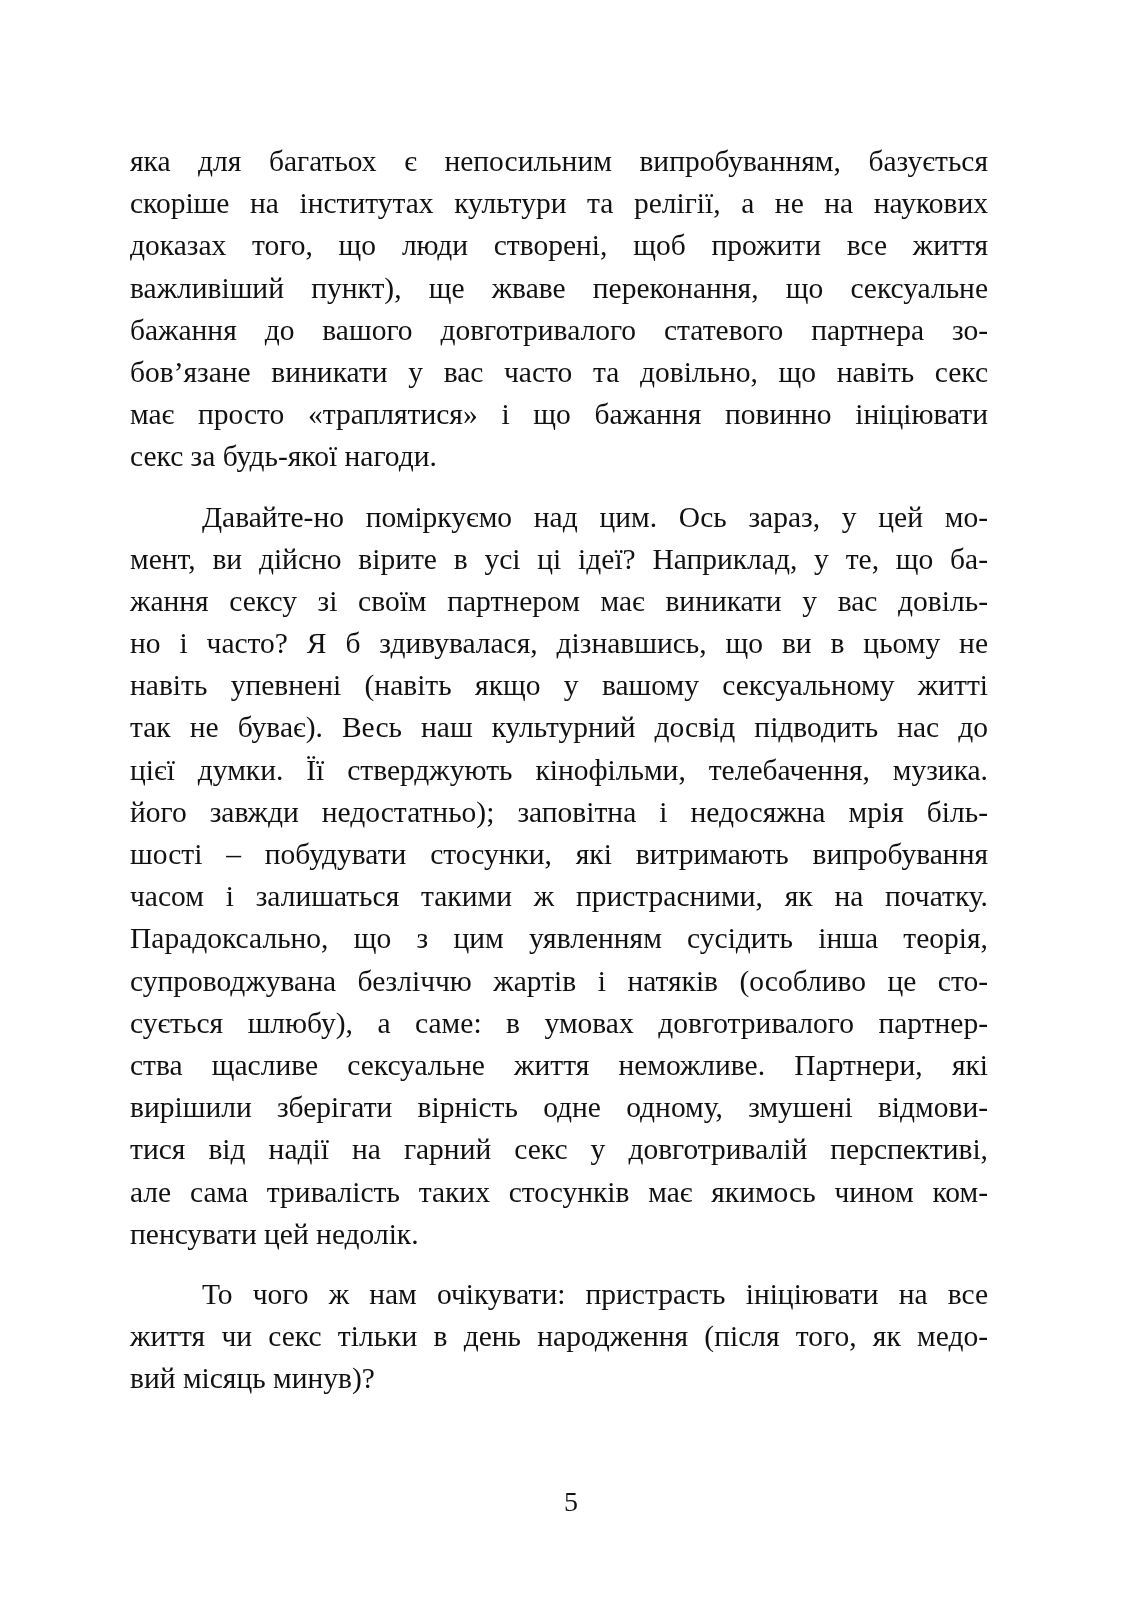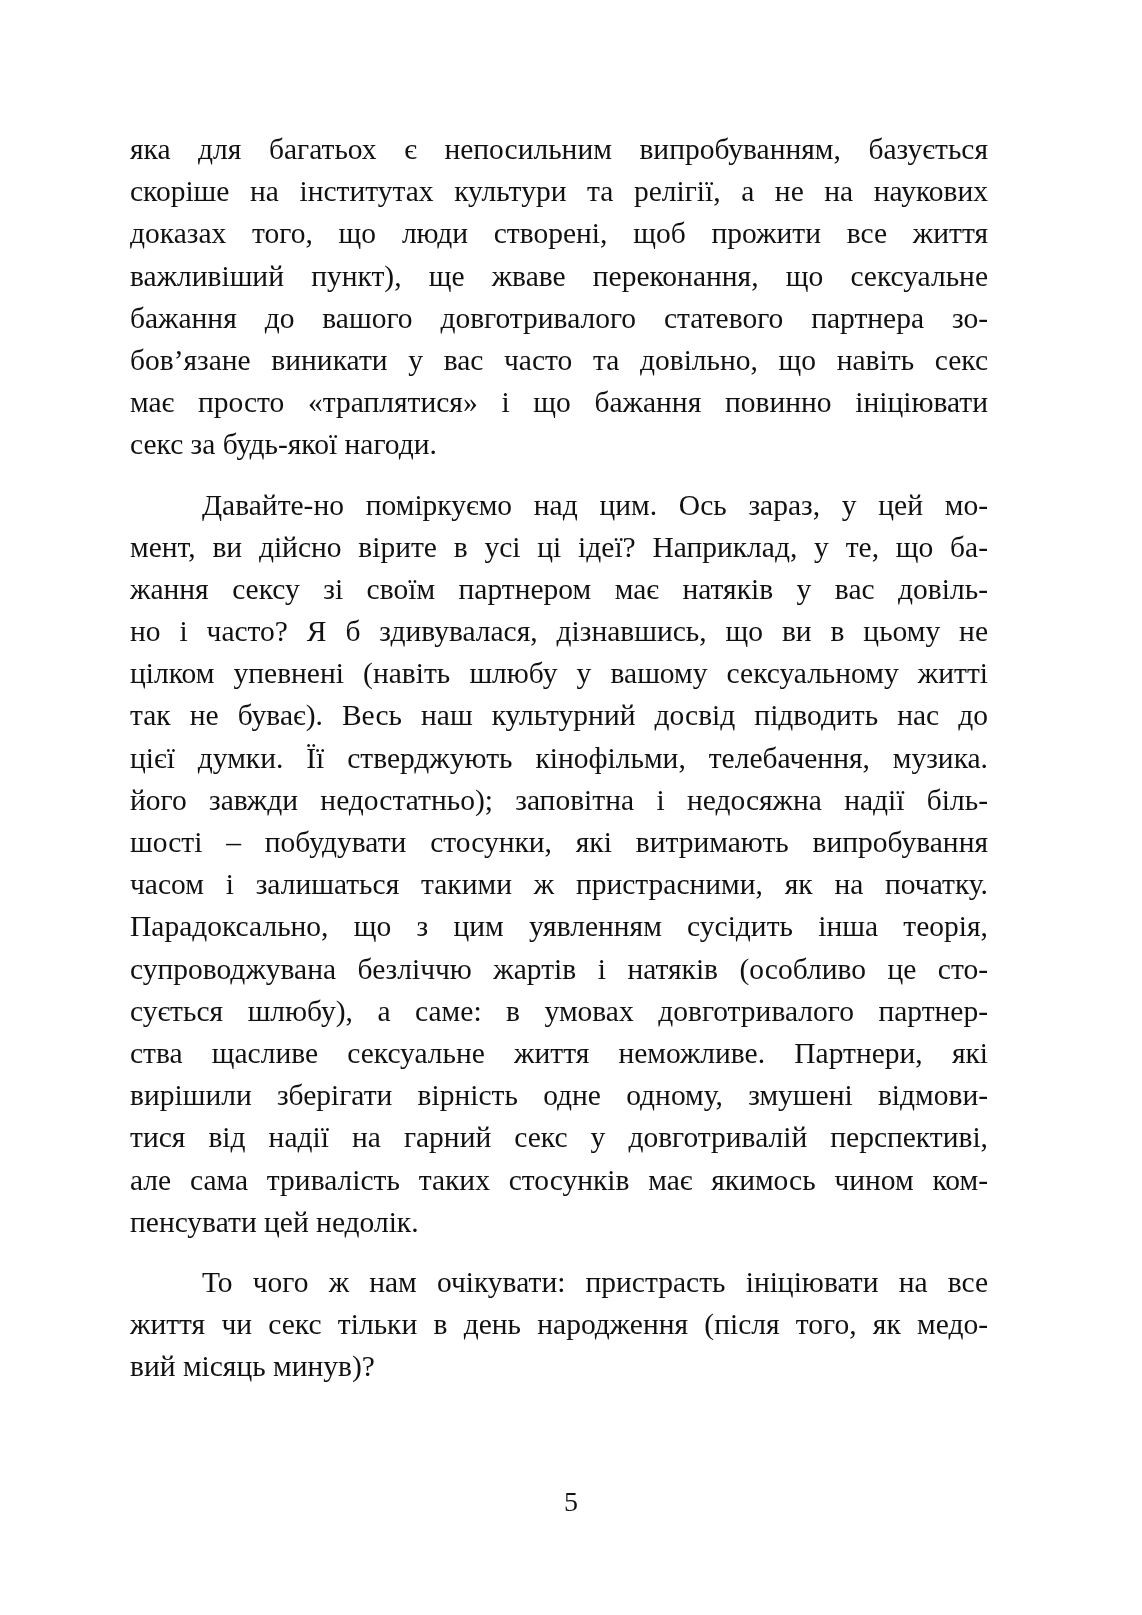--- a/index.html
+++ b/index.html
@@ -38,20 +38,21 @@
     width: 858px;
   }
   .line.last {
     text-align: right;
     text-align-last: left;
   }
   .line > span.stretch {
     display: inline-block;
     width: 100%;
     white-space: normal;
+    margin-top: 12px;
   }
   .para-gap {
     display: block;
     height: 18px;
   }
   .folio {
     position: absolute;
     left: 0;
     top: 1486px;
     width: 1142px;
@@ -74,26 +75,26 @@
         <span class="line"><span class="stretch">важливіший пункт), ще жваве переконання, що сексуальне</span></span>
         <span class="line"><span class="stretch">бажання до вашого довготривалого статевого партнера зо-</span></span>
         <span class="line"><span class="stretch">бов’язане виникати у вас часто та довільно, що навіть секс</span></span>
         <span class="line"><span class="stretch">має просто «траплятися» і що бажання повинно ініціювати</span></span>
         <span class="line last"><span class="stretch">секс за будь-якої нагоди.</span></span>
       </div>
       <span class="para-gap"></span>
       <div>
         <span class="line"><span class="stretch" style="text-indent: 72px;">Давайте-но поміркуємо над цим. Ось зараз, у цей мо-</span></span>
         <span class="line"><span class="stretch">мент, ви дійсно вірите в усі ці ідеї? Наприклад, у те, що ба-</span></span>
-        <span class="line"><span class="stretch">жання сексу зі своїм партнером має натяків у вас довіль-</span></span>
+        <span class="line"><span class="stretch">жання сексу зі своїм партнером має виникати у вас довіль-</span></span>
         <span class="line"><span class="stretch">но і часто? Я б здивувалася, дізнавшись, що ви в цьому не</span></span>
-        <span class="line"><span class="stretch">цілком упевнені (навіть шлюбу у вашому сексуальному житті</span></span>
+        <span class="line"><span class="stretch">навіть упевнені (навіть якщо у вашому сексуальному житті</span></span>
         <span class="line"><span class="stretch">так не буває). Весь наш культурний досвід підводить нас до</span></span>
         <span class="line"><span class="stretch">цієї думки. Її стверджують кінофільми, телебачення, музика.</span></span>
-        <span class="line"><span class="stretch">його завжди недостатньо); заповітна і недосяжна надії біль-</span></span>
+        <span class="line"><span class="stretch">його завжди недостатньо); заповітна і недосяжна мрія біль-</span></span>
         <span class="line"><span class="stretch">шості – побудувати стосунки, які витримають випробування</span></span>
         <span class="line"><span class="stretch">часом і залишаться такими ж пристрасними, як на початку.</span></span>
         <span class="line"><span class="stretch">Парадоксально, що з цим уявленням сусідить інша теорія,</span></span>
         <span class="line"><span class="stretch">супроводжувана безліччю жартів і натяків (особливо це сто-</span></span>
         <span class="line"><span class="stretch">сується шлюбу), а саме: в умовах довготривалого партнер-</span></span>
         <span class="line"><span class="stretch">ства щасливе сексуальне життя неможливе. Партнери, які</span></span>
         <span class="line"><span class="stretch">вирішили зберігати вірність одне одному, змушені відмови-</span></span>
         <span class="line"><span class="stretch">тися від надії на гарний секс у довготривалій перспективі,</span></span>
         <span class="line"><span class="stretch">але сама тривалість таких стосунків має якимось чином ком-</span></span>
         <span class="line last"><span class="stretch">пенсувати цей недолік.</span></span>

